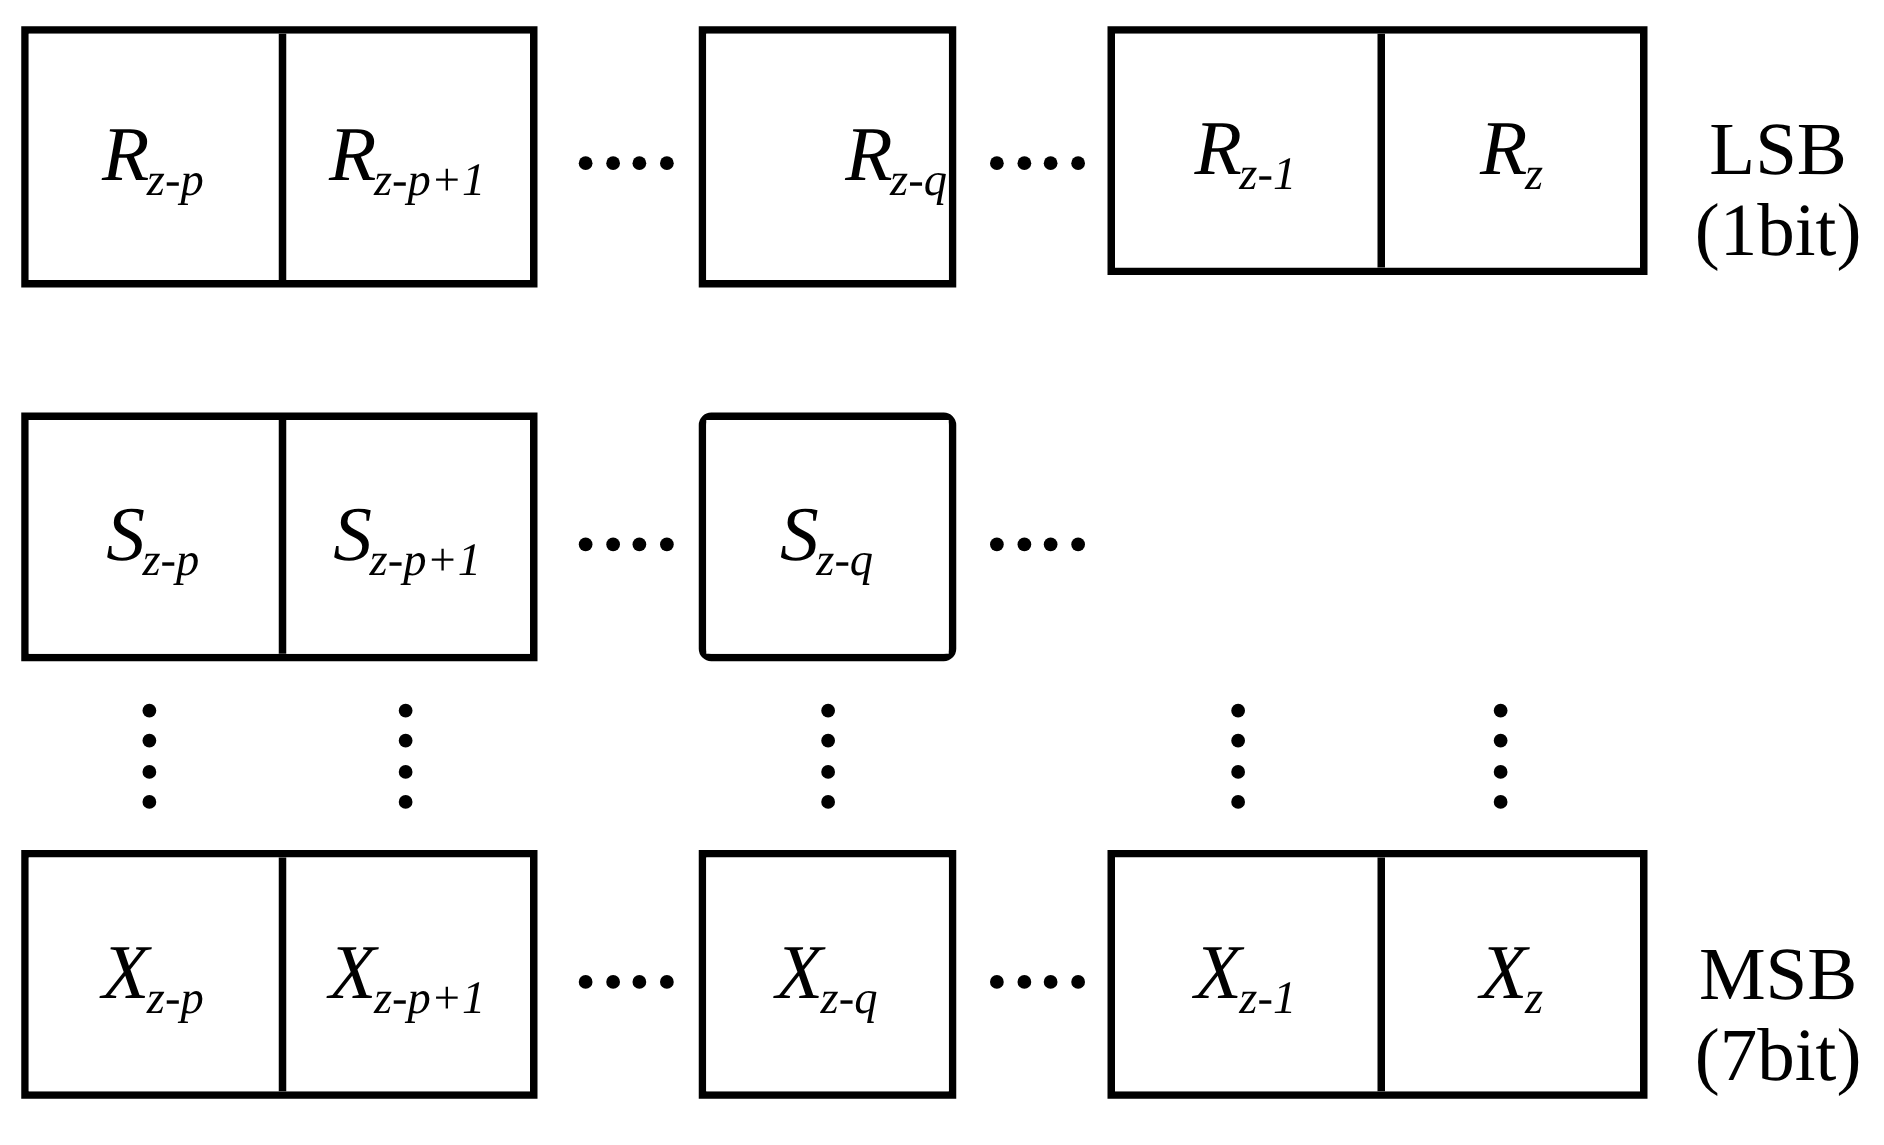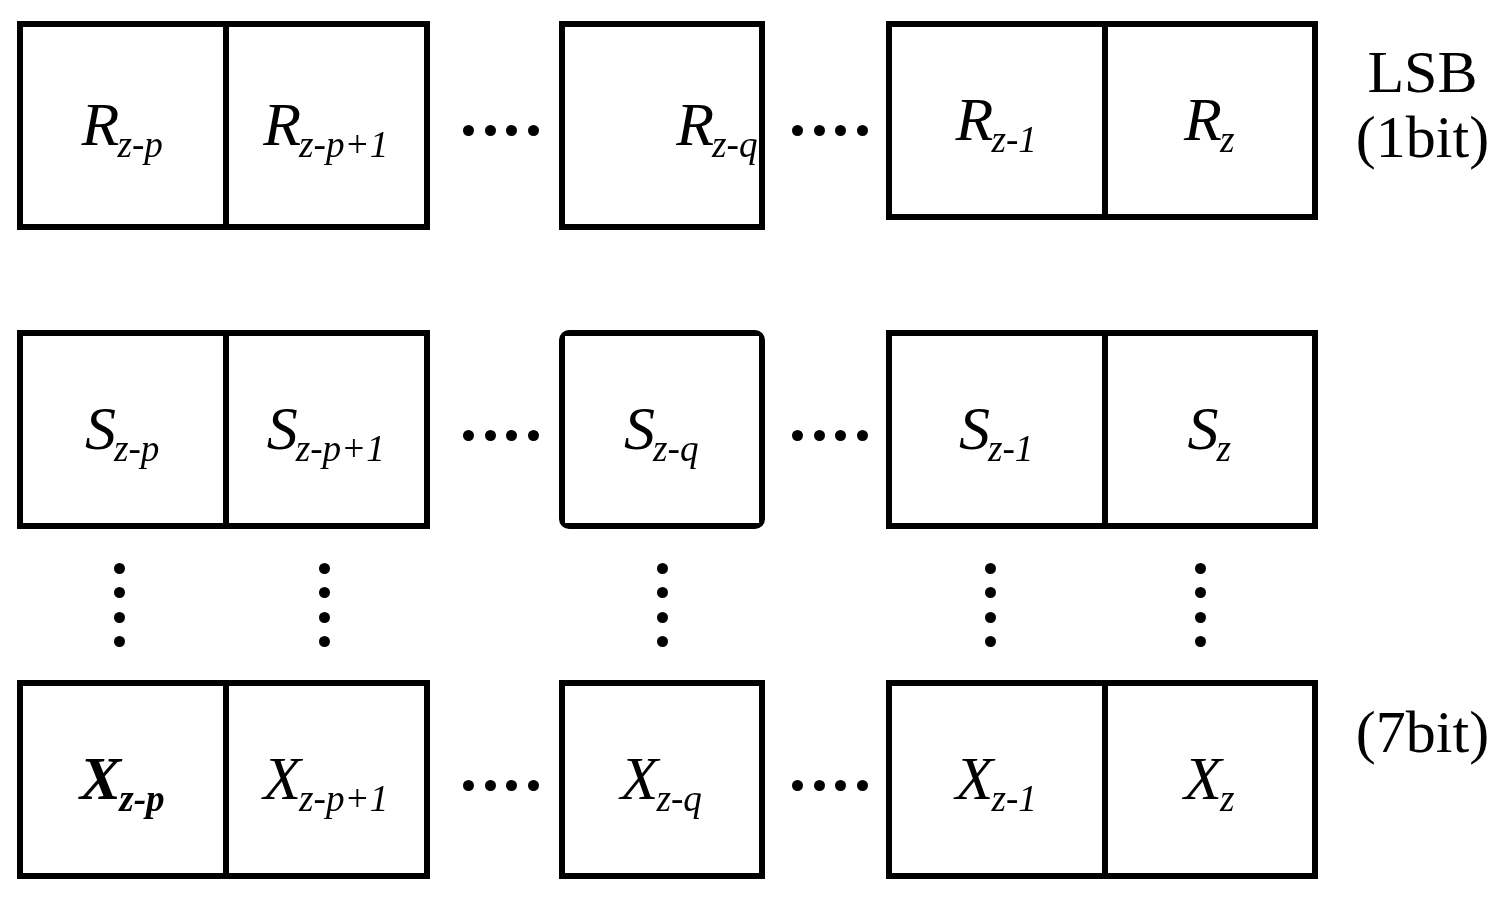--- a/index.html
+++ b/index.html
@@ -96,21 +96,21 @@
 
   
   .sidelabel {
     position: absolute;
     text-align: center;
     font-size: 60px;
     line-height: 1.08;
     white-space: nowrap;
     font-style: normal;
   }
-  .sidelabel .l1 { display: block; }
+  .sidelabel .l1 { display: block; margin-top: 47px; }
   .sidelabel .l2 { display: block; }
 </style>
 </head>
 <body>
 
 <div id="canvas">
 
   <div class="group" style="left:17px; top:21px; width:413px; height:209px;">
     <div class="cell" style="width:203px;">
       <span class="math">
@@ -192,32 +192,20 @@
     </div>
   </div>
 
   <div class="hdots" style="left:792px; top:429px; width:76px;">
     <i></i>
     <i></i>
     <i></i>
     <i></i>
   </div>
 
-  <div class="group" style="left:886px; top:330px; width:432px; height:199px;">
-    <div class="cell" style="width:213px;">
-      <span class="math">
-        <span class="base">S</span><span class="sub">z-1</span>
-      </span>
-    </div>
-    <div class="cell" style="width:213px;">
-      <span class="math">
-        <span class="base">S</span><span class="sub">z</span>
-      </span>
-    </div>
-  </div>
 
   <div class="vdots" style="left:113px; top:563px; width:12px; height:84px;">
     <i></i>
     <i></i>
     <i></i>
     <i></i>
   </div>
   <div class="vdots" style="left:318px; top:563px; width:12px; height:84px;">
     <i></i>
     <i></i>
@@ -237,21 +225,21 @@
     <i></i>
   </div>
   <div class="vdots" style="left:1194px; top:563px; width:12px; height:84px;">
     <i></i>
     <i></i>
     <i></i>
     <i></i>
   </div>
 
   <div class="group" style="left:17px; top:680px; width:413px; height:199px;">
-    <div class="cell" style="width:203px;font-weight:bold;">
+    <div class="cell" style="width:203px;">
       <span class="math">
         <span class="base">X</span><span class="sub">z-p</span>
       </span>
     </div>
     <div class="cell" style="width:204px;">
       <span class="math">
         <span class="base">X</span><span class="sub">z-p+1</span>
       </span>
     </div>
   </div>
@@ -285,16 +273,17 @@
       </span>
     </div>
     <div class="cell" style="width:213px;">
       <span class="math">
         <span class="base">X</span><span class="sub">z</span>
       </span>
     </div>
   </div>
 
   <div class="sidelabel" style="left:1338px; top:700px; width:169px;">
+    <span class="l1">MSB</span>
     <span class="l2">(7bit)</span>
   </div>
 
 </div>
 
 </body></html>

